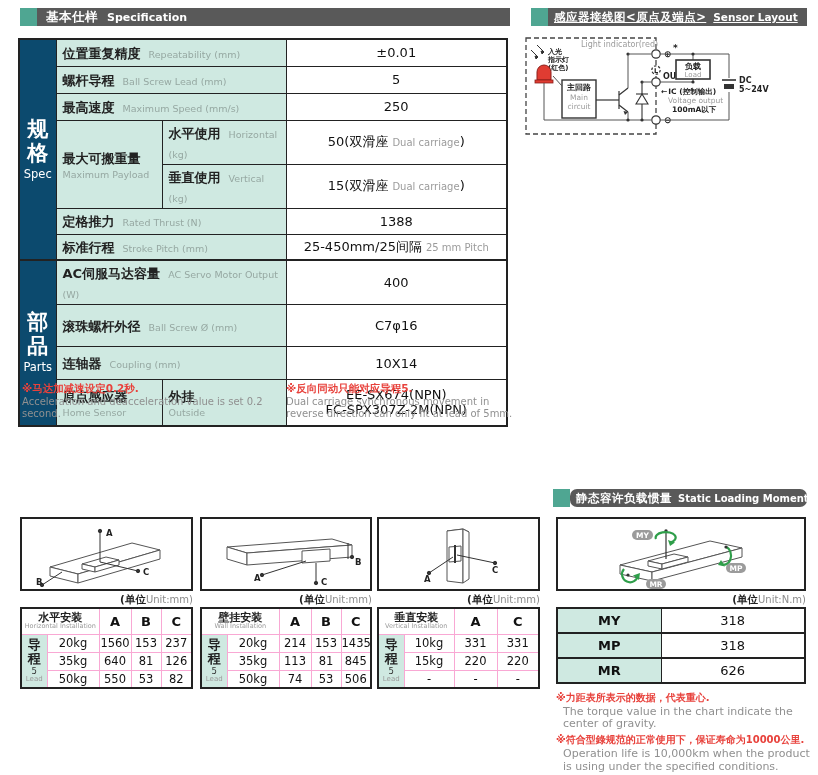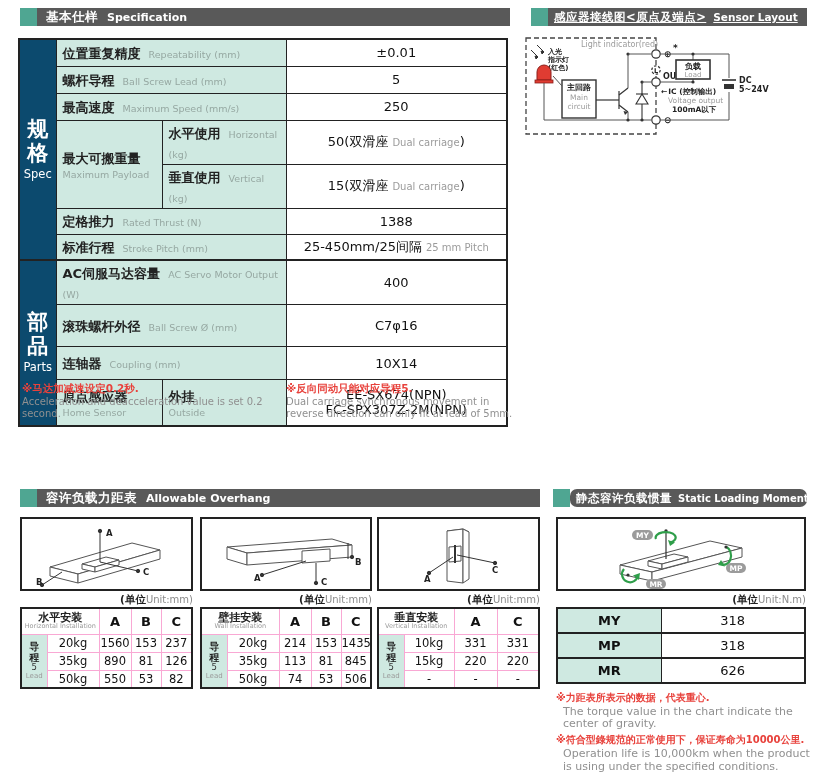--- a/index.html
+++ b/index.html
@@ -43,21 +43,21 @@
 
   
   .ov-table { position:absolute; top:607px; border:2px solid #222; background:#fff; }
   .ov-table th, .ov-table td { border:1px solid #f9a8d4; text-align:center; vertical-align:middle; }
   .ov-table th { background:#fff; height:26px; padding:0 1px; }
   .ov-table td { height:18px; font-size:11.5px; color:#111; }
   .ov-name { display:block; font-size:11px; font-weight:bold; color:#222; line-height:1.05; }
   .ov-name-en { display:block; font-size:6.5px; color:#9b9b9b; font-weight:normal; line-height:1.1; }
   .ov-col { font-size:13px; font-weight:bold; color:#111; }
   .lead-cell { background:#CFE9E1; }
-  .lead-zh { display:block; width:13px; margin:0 auto; font-size:10px; font-weight:bold;
+  .lead-zh { display:block; width:13px; margin:0 auto; font-size:13px; font-weight:bold;
              color:#222; word-break:break-all; line-height:1.1; }
   .lead-num { display:block; font-size:8.5px; color:#333; line-height:1.1; }
   .lead-en { display:block; font-size:7px; color:#9b9b9b; line-height:1.1; }
 
   
   .mo-table { position:absolute; left:556px; top:607px; width:250px; border:2px solid #222; }
   .mo-table td { border-top:2px solid #222; border-left:1px solid #222; height:25px;
                  text-align:center; vertical-align:middle; font-size:13px; color:#111; }
   .mo-lbl { background:#CFE9E1; font-weight:bold; }
   .mo-notes { position:absolute; left:556px; top:692px; width:256px; }
@@ -289,27 +289,20 @@
     <text x="169" y="47" font-size="7" fill="#9b9b9b" text-anchor="middle">Load</text>
 
     <g>
       <line x1="198" y1="50" x2="212" y2="50" stroke="#333" stroke-width="1.6"></line>
       <rect x="200" y="54" width="10" height="5" fill="#333"></rect>
     </g>
     <text x="215" y="53" font-size="8" font-weight="bold" fill="#222">DC</text>
     <text x="215" y="62" font-size="8" font-weight="bold" fill="#222">5~24V</text>
   </svg>
 
-  <div class="sec-header" style="left:20px;top:489px;width:520px;">
-    <div class="sec-sq"></div>
-    <div class="sec-bar">
-      <span class="sec-zh">容许负载力距表</span>
-      <span class="sec-en">Allowable Overhang</span>
-    </div>
-  </div>
 
   <div class="diag-box" style="left:20px;top:517px;width:173px;height:74px;">
     <svg width="169" height="70" viewBox="0 0 169 70">
       <g fill="#fff" stroke="#555" stroke-width="1">
         <polygon points="28,48 110,24 138,31 56,55"></polygon>
         <polygon points="28,48 28,57 56,64 56,55"></polygon>
         <polygon points="56,55 138,31 138,40 56,64"></polygon>
         <polygon points="60,45 84,38 97,41 73,48"></polygon>
         <polygon points="60,45 60,50 73,53 73,48"></polygon>
         <polygon points="73,48 97,41 97,46 73,53"></polygon>
@@ -404,21 +397,21 @@
         <span class="lead-num">5</span>
         <span class="lead-en">Lead</span>
       </td>
       <td>20kg</td>
       <td>1560</td>
       <td>153</td>
       <td>237</td>
     </tr>
     <tr>
       <td>35kg</td>
-      <td>890</td>
+      <td>640</td>
       <td>81</td>
       <td>126</td>
     </tr>
     <tr>
       <td>50kg</td>
       <td>550</td>
       <td>53</td>
       <td>82</td>
     </tr>
   </tbody>

